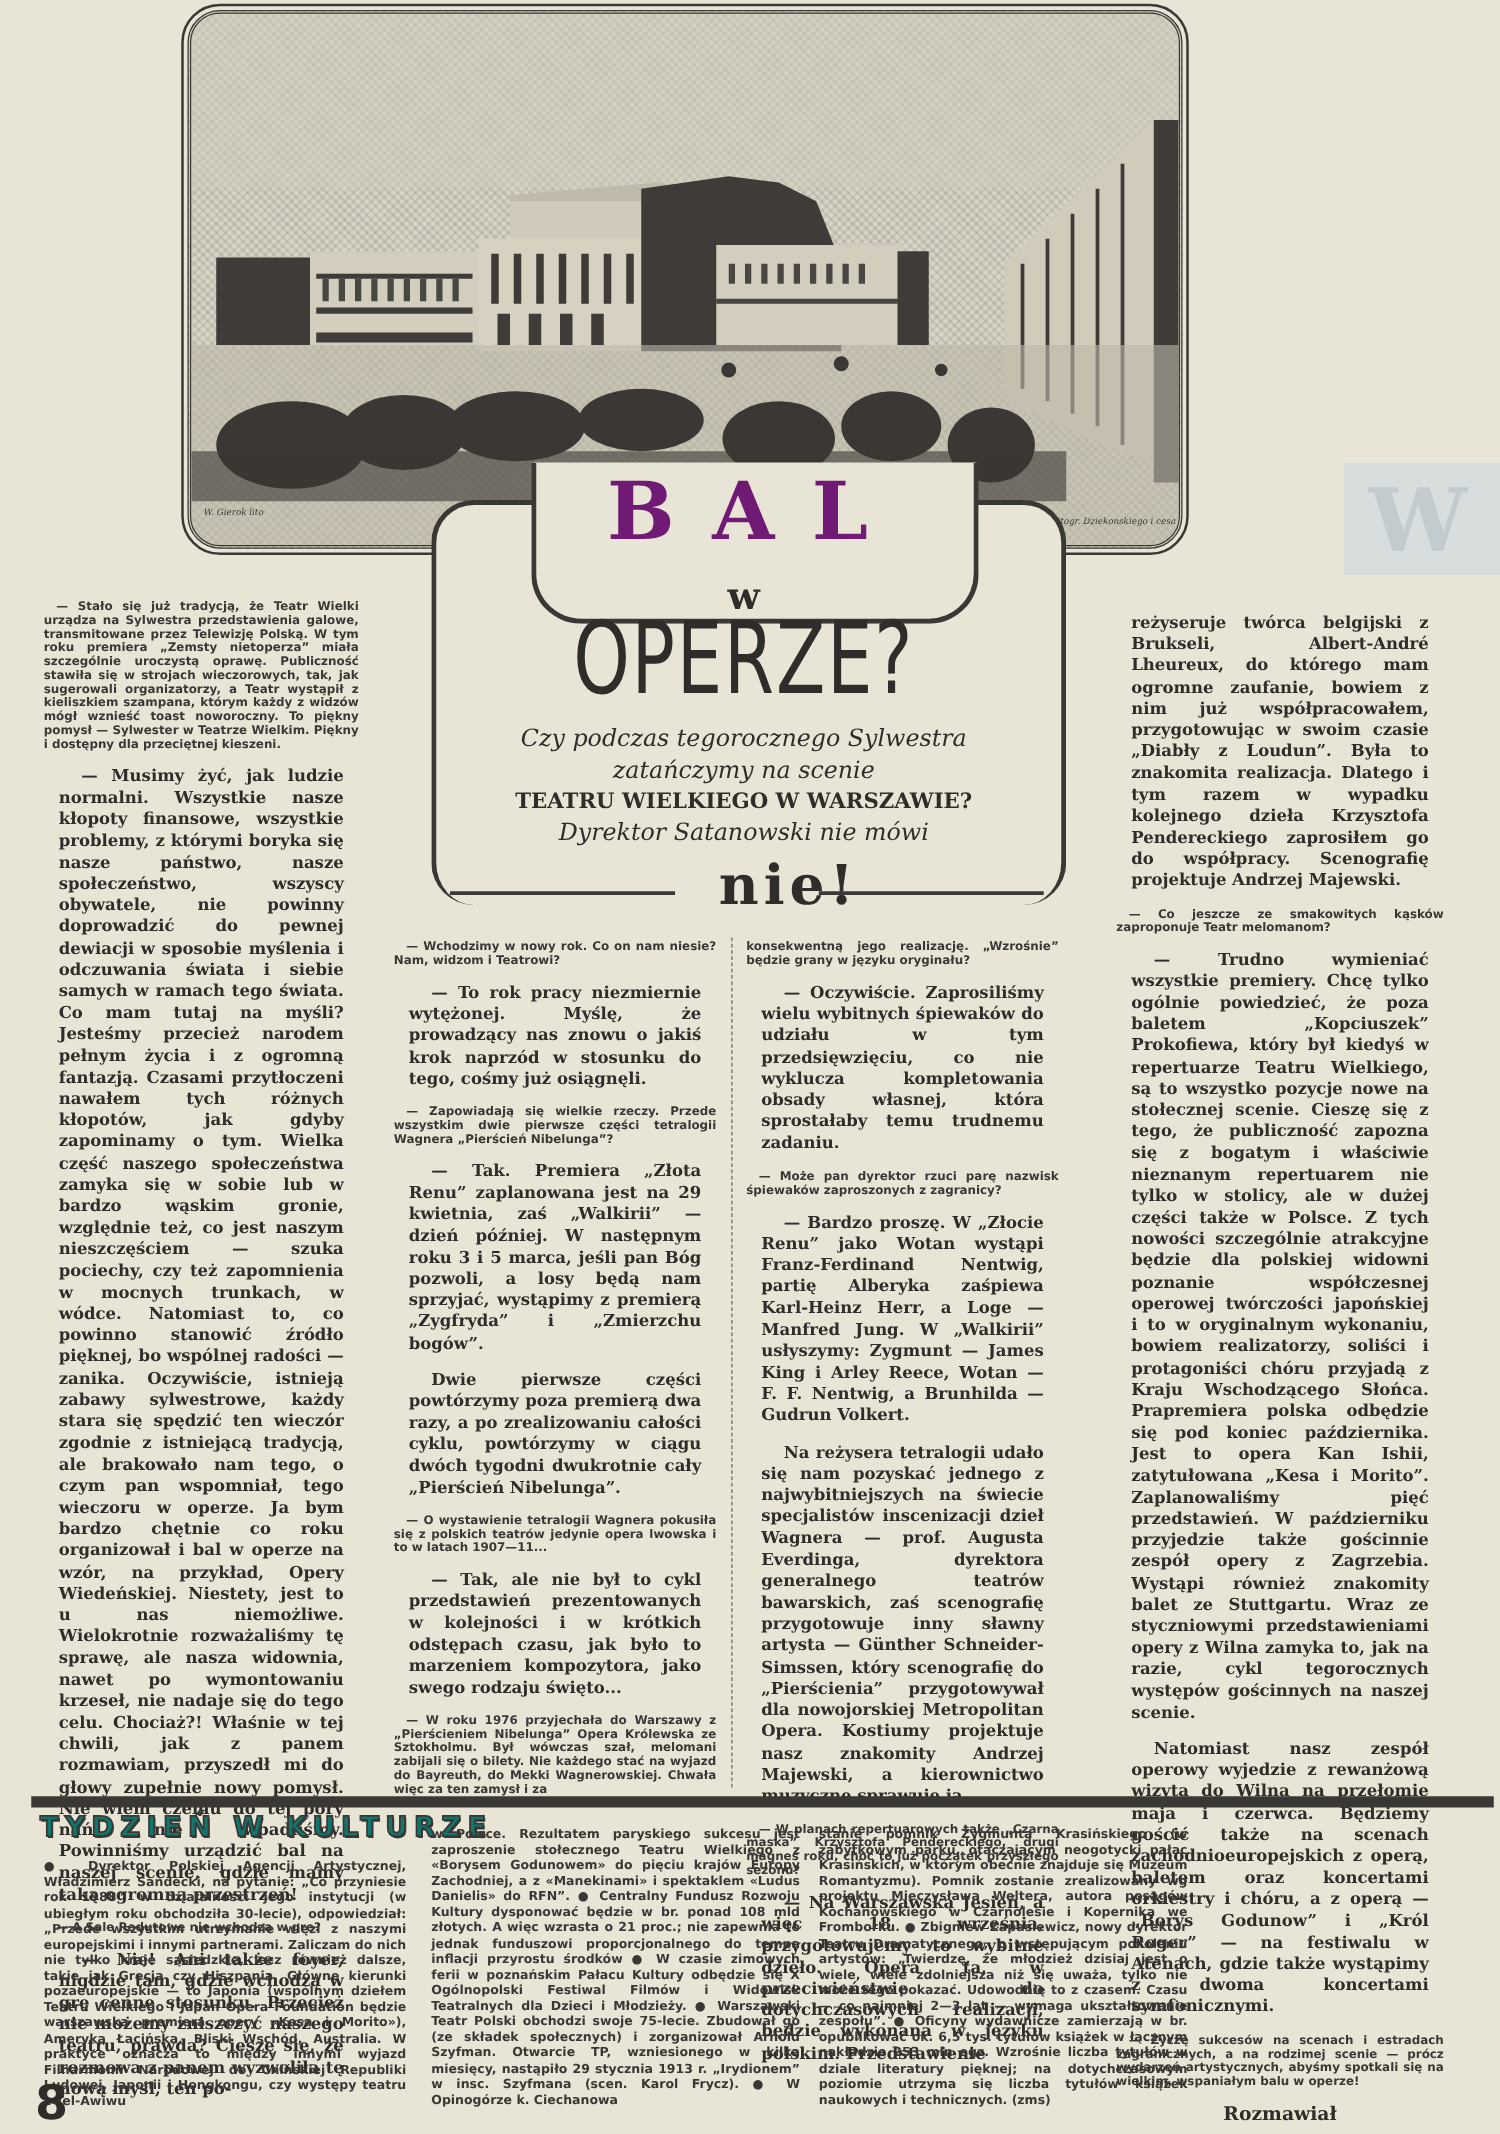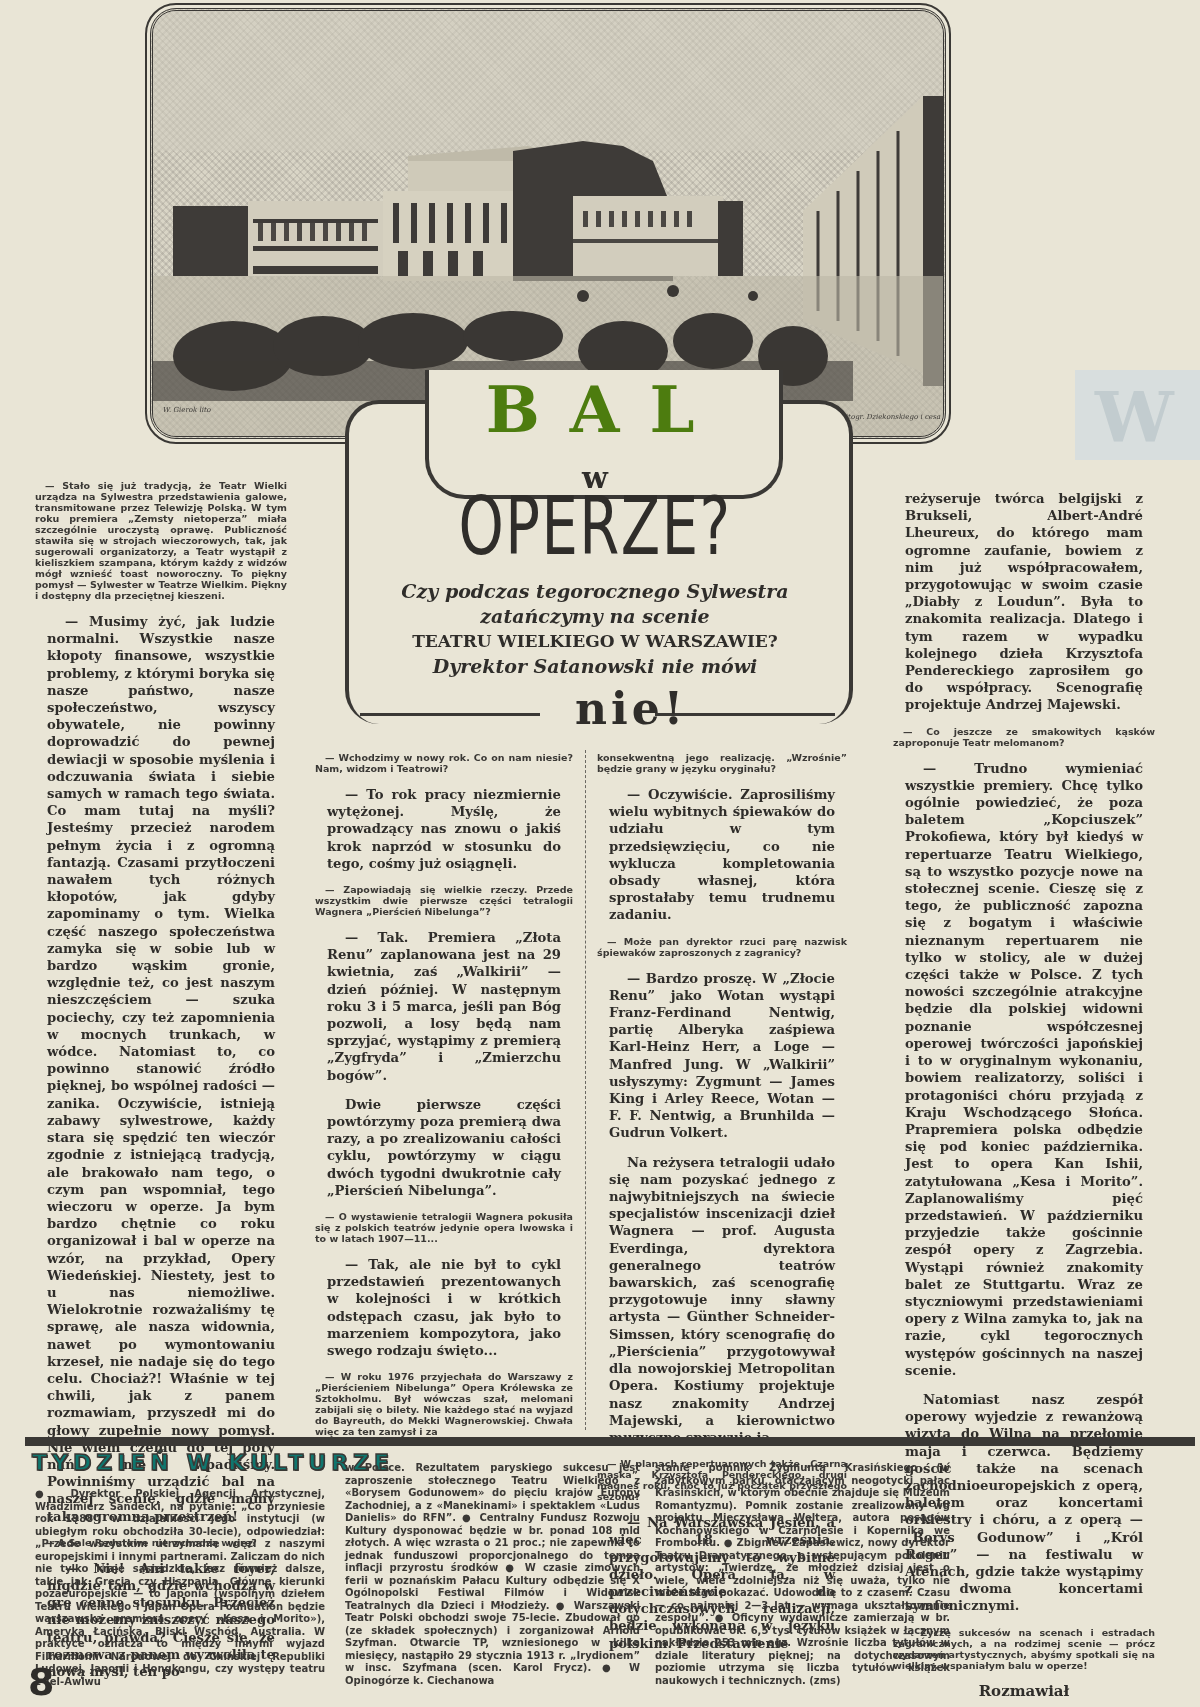--- a/index.html
+++ b/index.html
@@ -30,24 +30,24 @@
   .titlebox {
     left:345px; top:400px; width:500px; height:320px;
     border:4px solid #3a3835; border-radius:34px;
     border-bottom:none; background:#e9e5d6;
   }
   .titletab {
     left:425px; top:370px; width:350px; height:125px;
     border:4px solid #3a3835; border-top:none; border-radius:0 0 40px 40px;
     background:#e9e5d6;
   }
-  .bal { left:440px; top:372px; width:330px; text-align:center; font-size:64px; font-weight:bold; letter-spacing:30px; font-family:"DejaVu Serif", serif; color:#4d7c0f; }
+  .bal { left:440px; top:372px; width:330px; text-align:center; font-size:64px; font-weight:bold; letter-spacing:30px; font-family:"DejaVu Serif", serif; color:#701a75; }
   .w-letter { left:0; width:1190px; top:460px; text-align:center; font-size:30px; font-weight:bold; }
   .operze { left:0; width:1190px; top:480px; text-align:center; font-size:80px; font-family:"DejaVu Sans", sans-serif; transform:scaleX(.72); letter-spacing:2px; color:#2f2d2a; }
-  .sub-italic { font-style:italic; font-weight:bold; font-size:19px; text-align:center; left:350px; width:490px; }
+  .sub-italic { font-style:italic; font-weight:normal; font-size:19px; text-align:center; left:350px; width:490px; }
   .sub-bold { font-weight:bold; font-size:17px; text-align:center; left:350px; width:490px; }
   .nie-line { top:713px; height:3px; background:#3a3835; }
   .nie { left:0; width:1190px; top:683px; text-align:center; font-size:44px; font-weight:bold; letter-spacing:4px;padding-left:36px; }
   
   .col { font-size:13.2px; line-height:17.2px; text-align:justify; }
   .col p { margin:12px; text-indent:18px; font-weight:bold; }
   .col p.q { font-size:9.5px; line-height:11px; font-family:"DejaVu Sans", sans-serif; font-weight:bold; text-indent:10px; margin:2px 0 5px; color:#3a3835; }
   .col p.noind { text-indent:0; }
   .sig1 { text-align:center; font-weight:bold; font-size:15px; text-indent:0 !important; }
   .sig2 { text-align:center; font-weight:bold; font-size:15px; letter-spacing:4px; text-indent:0 !important; }

